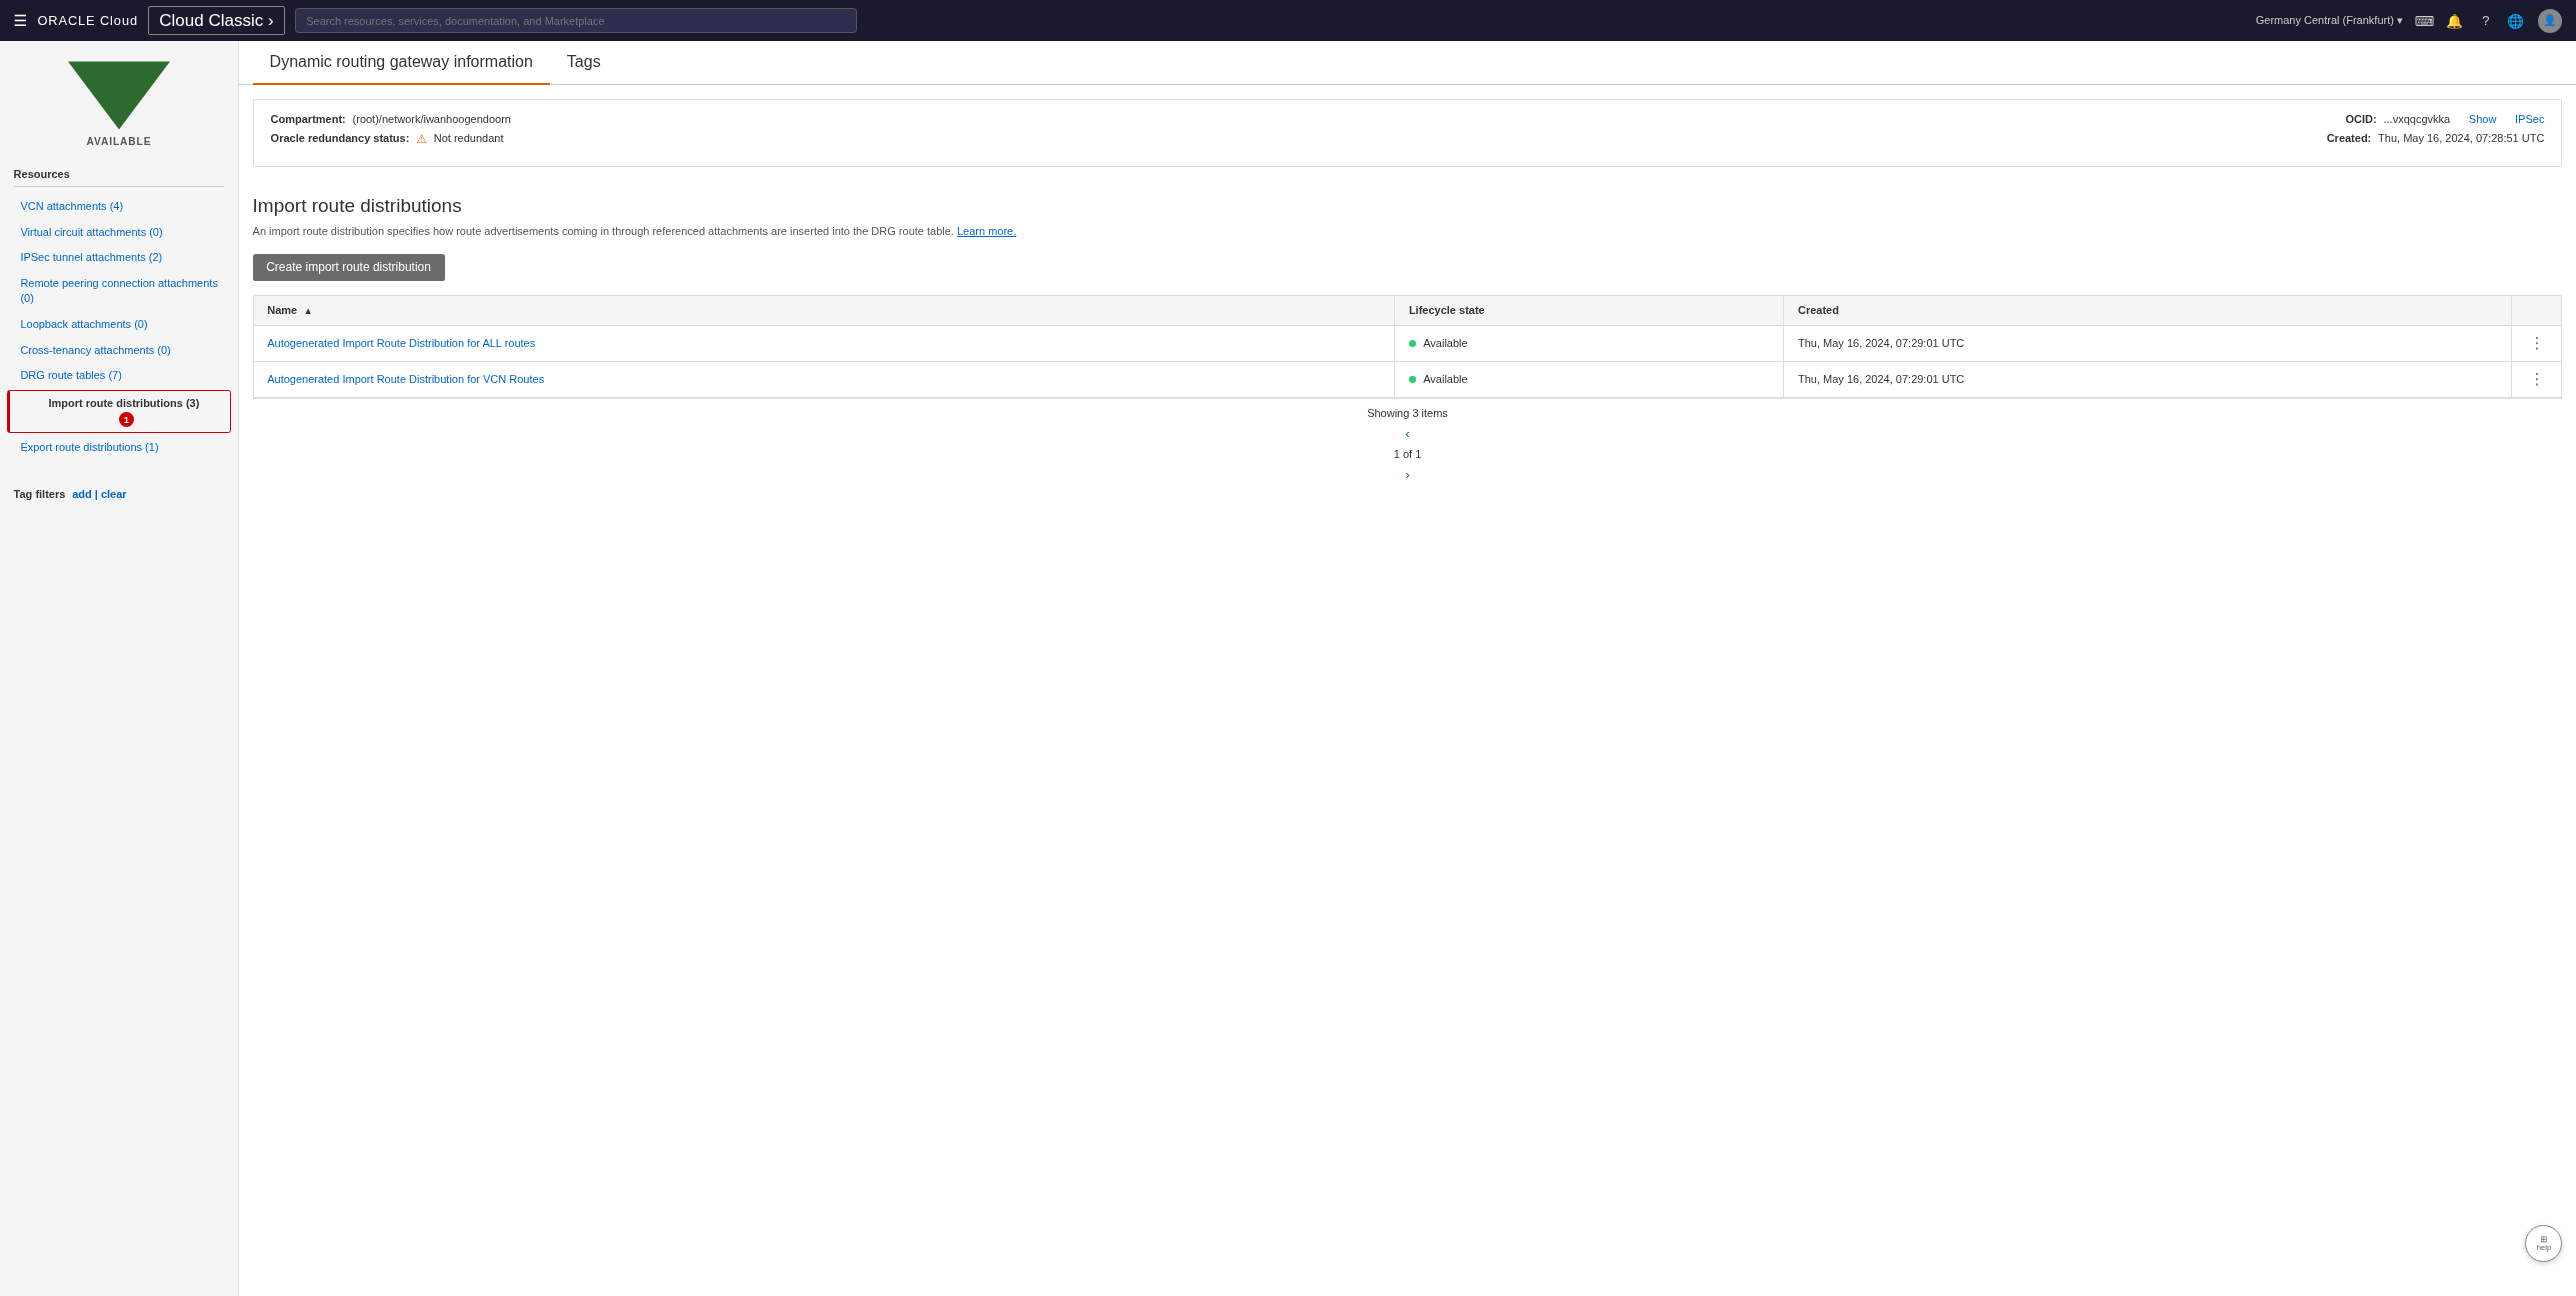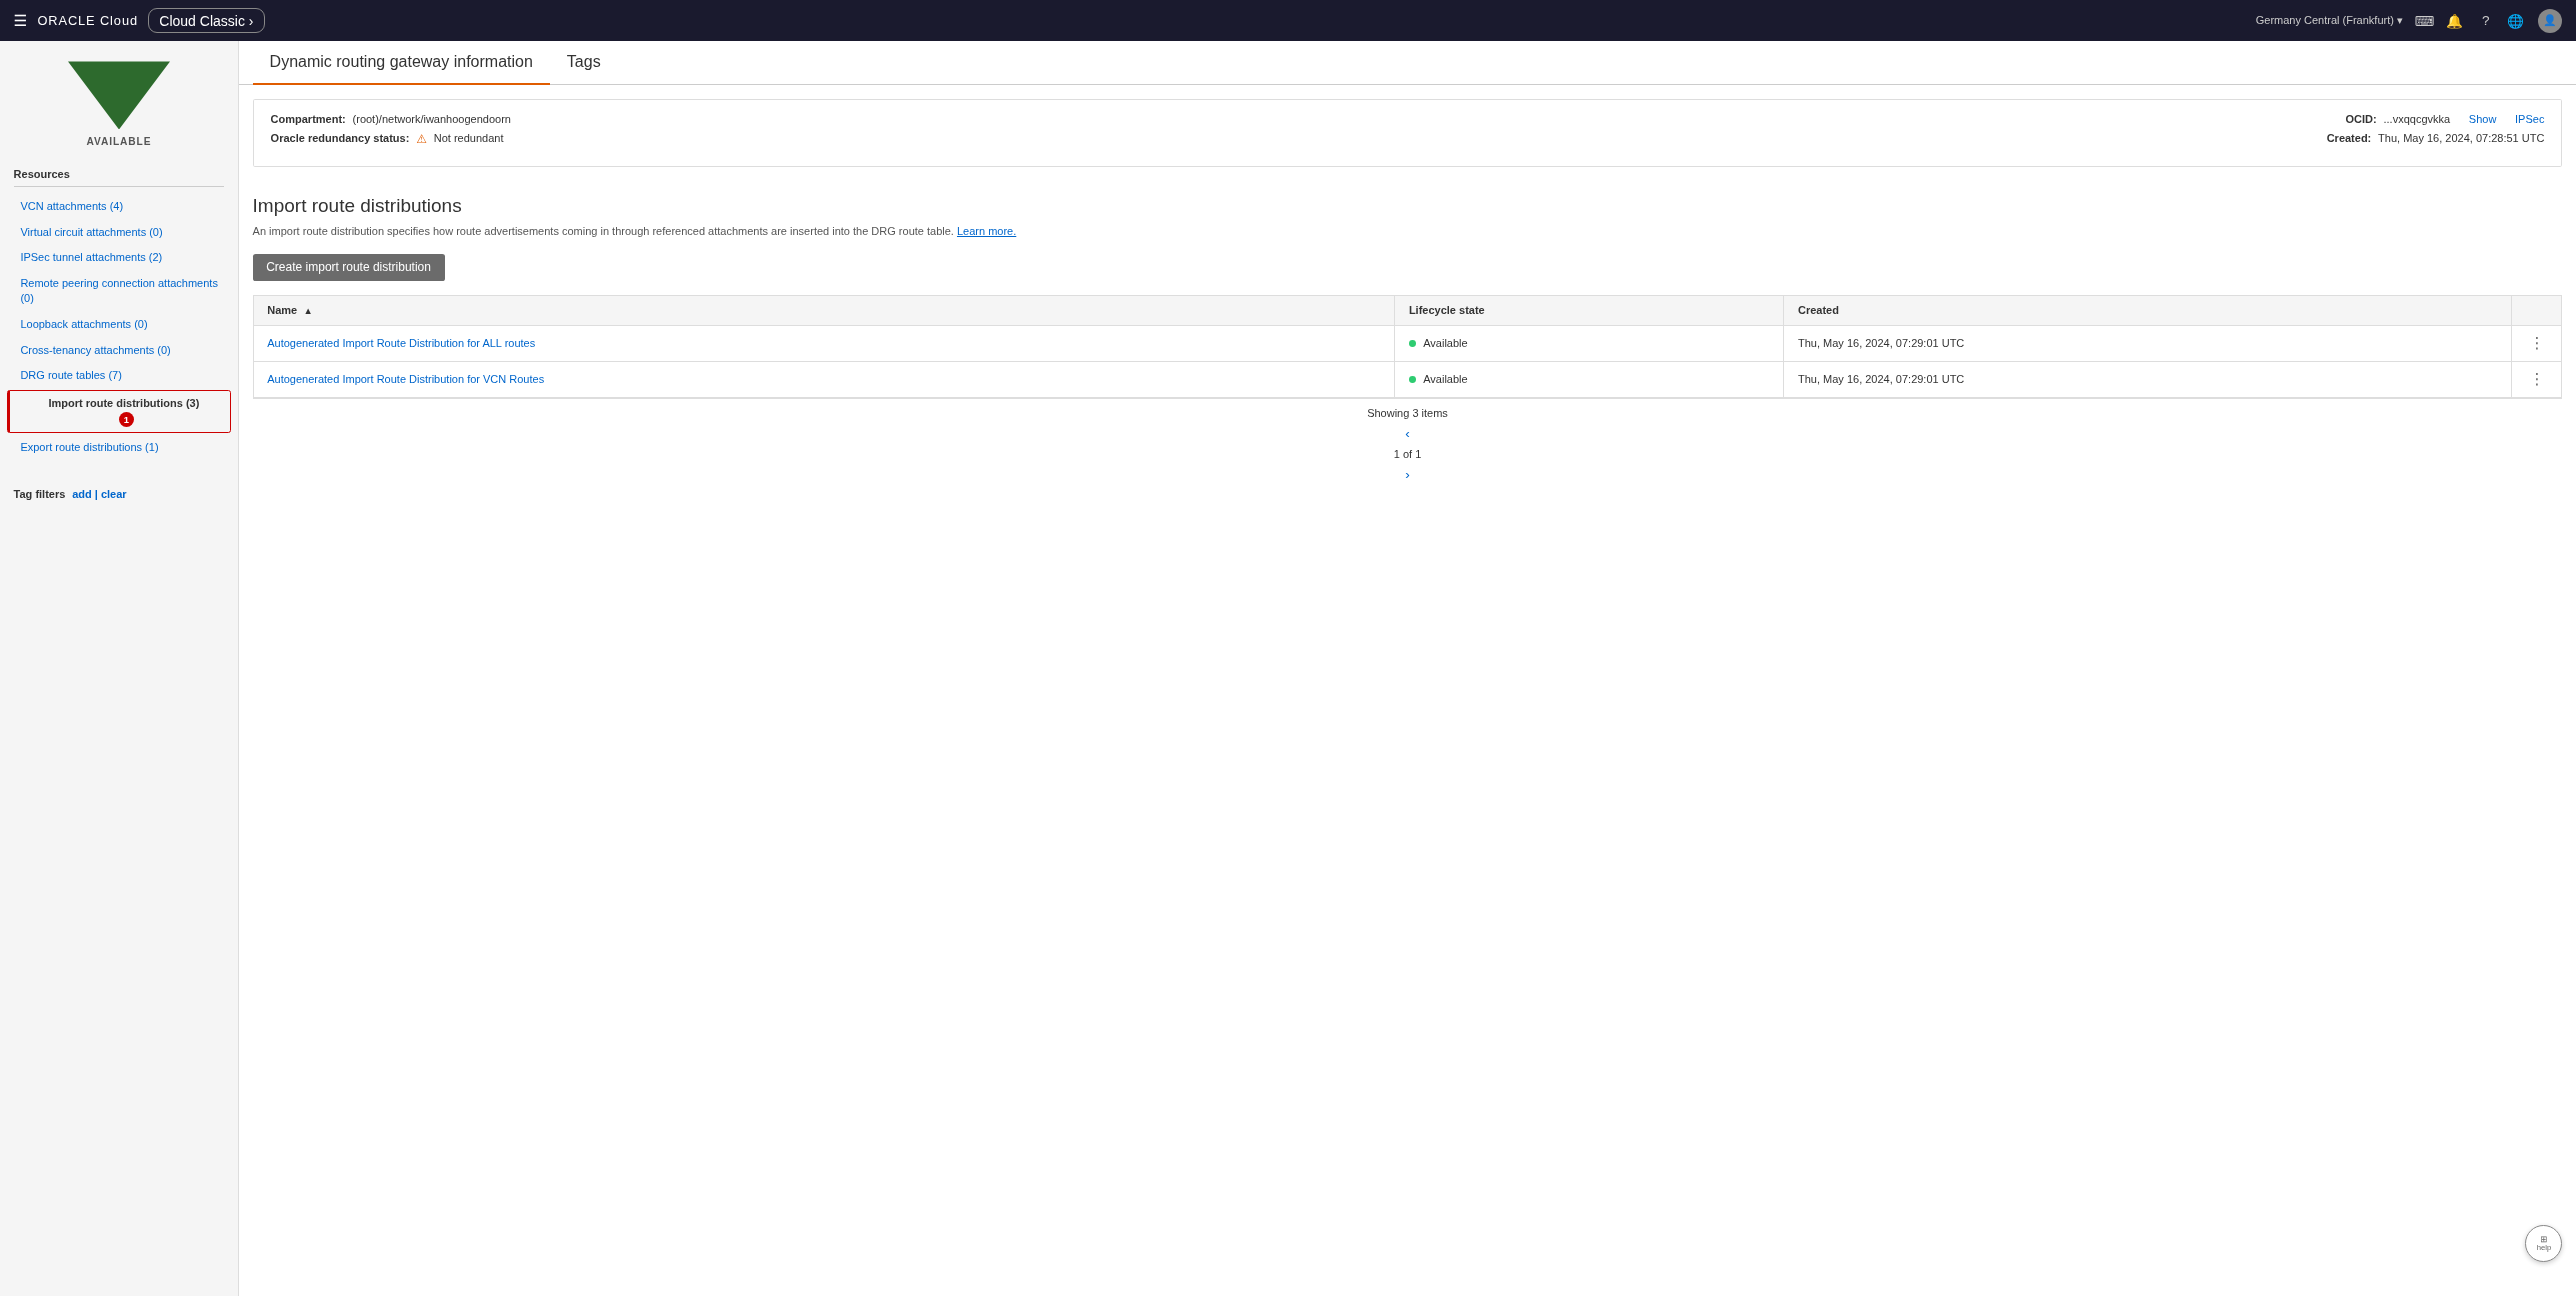--- a/index.html
+++ b/index.html
@@ -17,22 +17,22 @@
       top: 0; left: 0; right: 0;
       z-index: 100;
     }
     .nav-hamburger { color: #fff; font-size: 15.3px; cursor: pointer; }
     .oracle-logo { color: #fff; font-size: 12.8px; font-weight: 300; letter-spacing: 0.9px; display: flex; align-items: center; gap: 3.4px; }
     .cloud-classic-btn {
       background: transparent;
       border: 0.9px solid #888;
       color: #fff;
       padding: 3.4px 10.2px;
-      border-radius: 9px;
-      font-size: 14px;
+      border-radius: 2px;
+      font-size: 17px;
       cursor: pointer;
       display: flex; align-items: center; gap: 3.4px;
     }
     .search-bar {
       flex: 1;
       max-width: 562px;
       background: #2d2d4e;
       border: 0.9px solid #555;
       border-radius: 3.4px;
       padding: 5.1px 10.2px;
@@ -192,20 +192,21 @@
       display: inline-block;
     }
   </style>
 </head>
 <body>
 
 <nav class="top-nav">
   <span class="nav-hamburger">☰</span>
   <div class="oracle-logo">ORACLE Cloud</div>
   <button class="cloud-classic-btn">Cloud Classic ›</button>
+  <input class="search-bar" type="text" placeholder="Search resources, services, documentation, and Marketplace" style="">
   <div class="nav-right">
     <div class="nav-region">
       <span>Germany Central (Frankfurt)</span>
       <span>▾</span>
     </div>
     <div class="nav-icon">⌨</div>
     <div class="nav-icon">🔔</div>
     <div class="nav-icon">?</div>
     <div class="nav-icon">🌐</div>
     <div class="avatar">👤</div>

